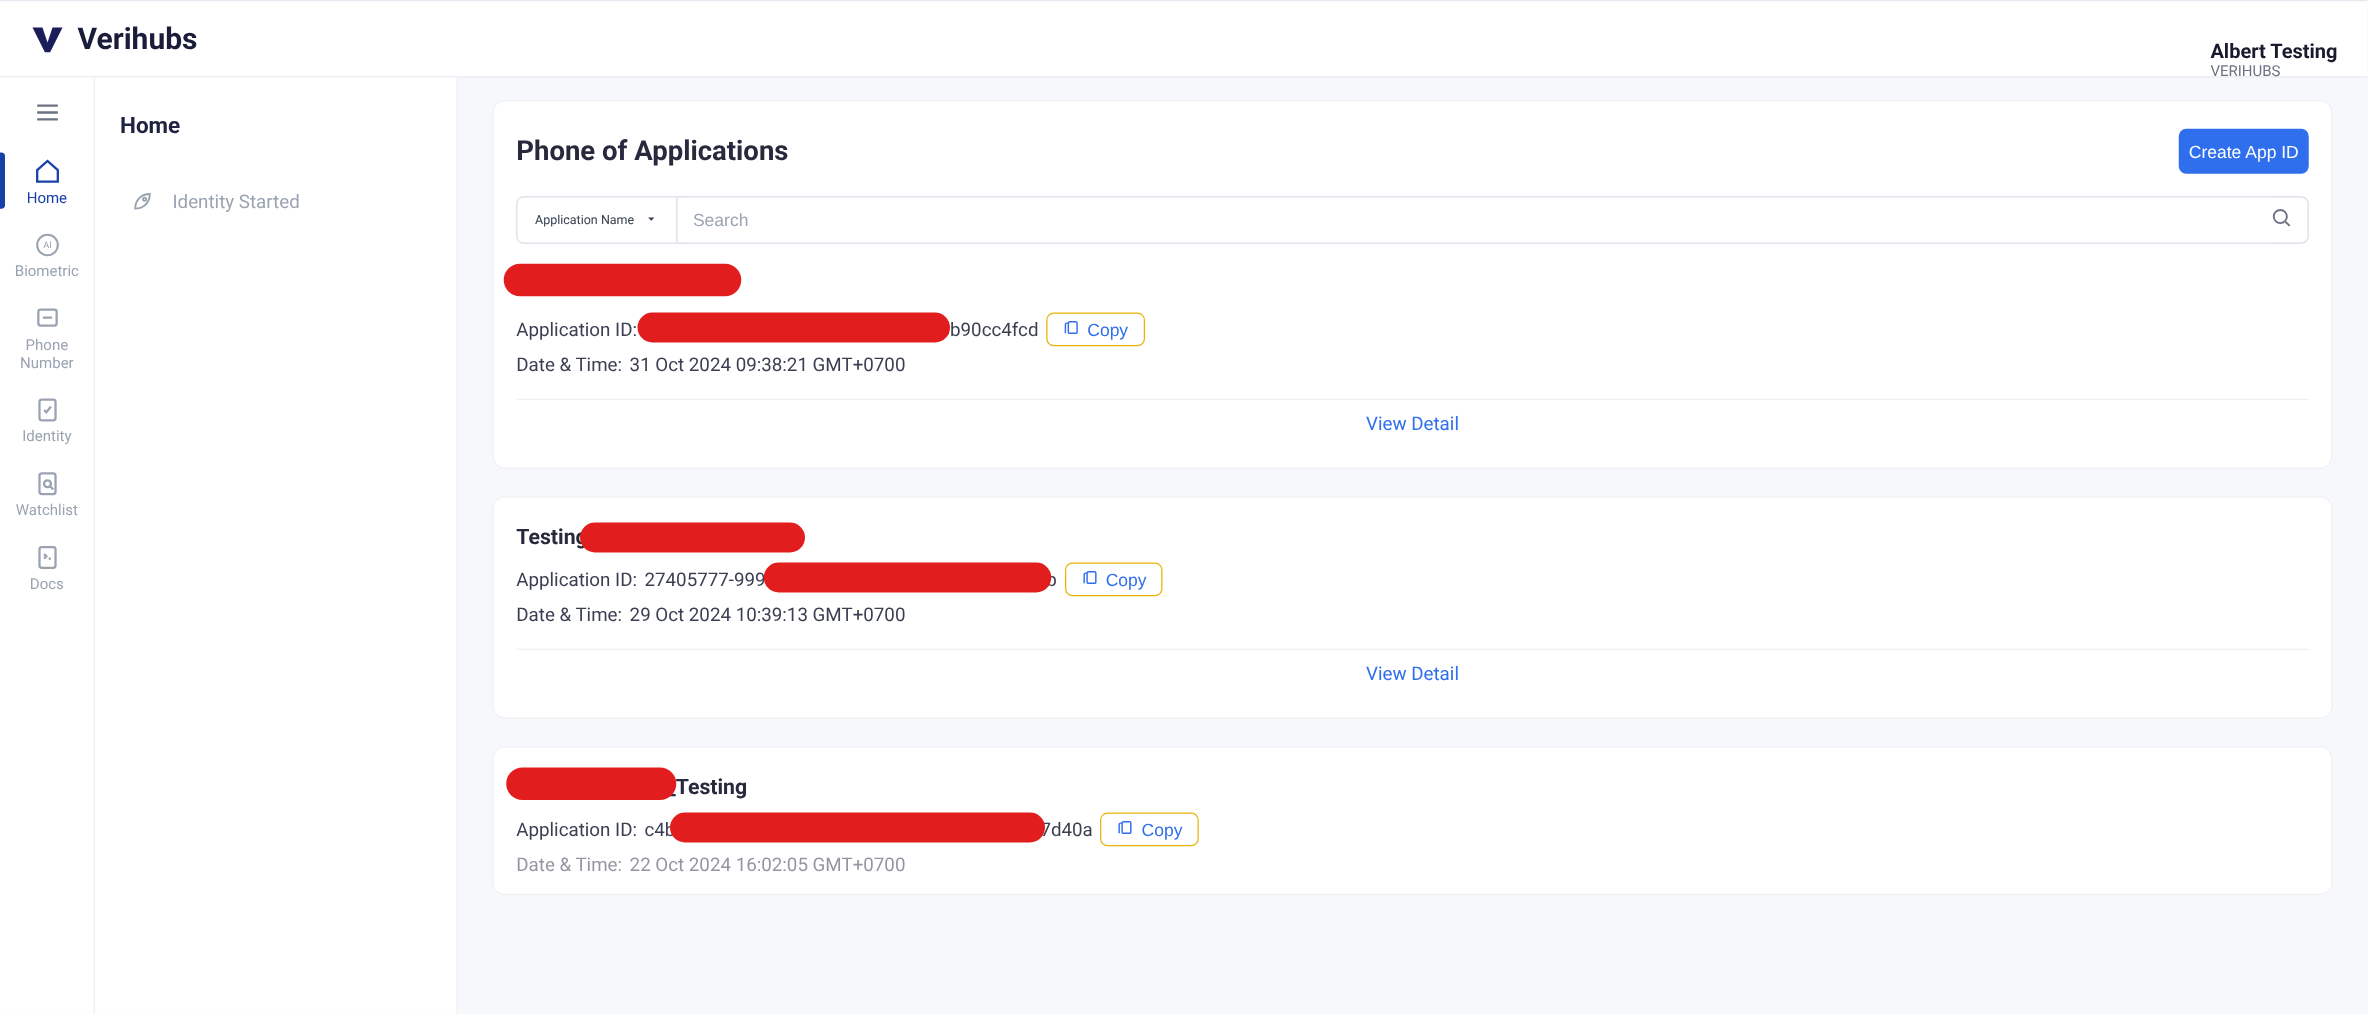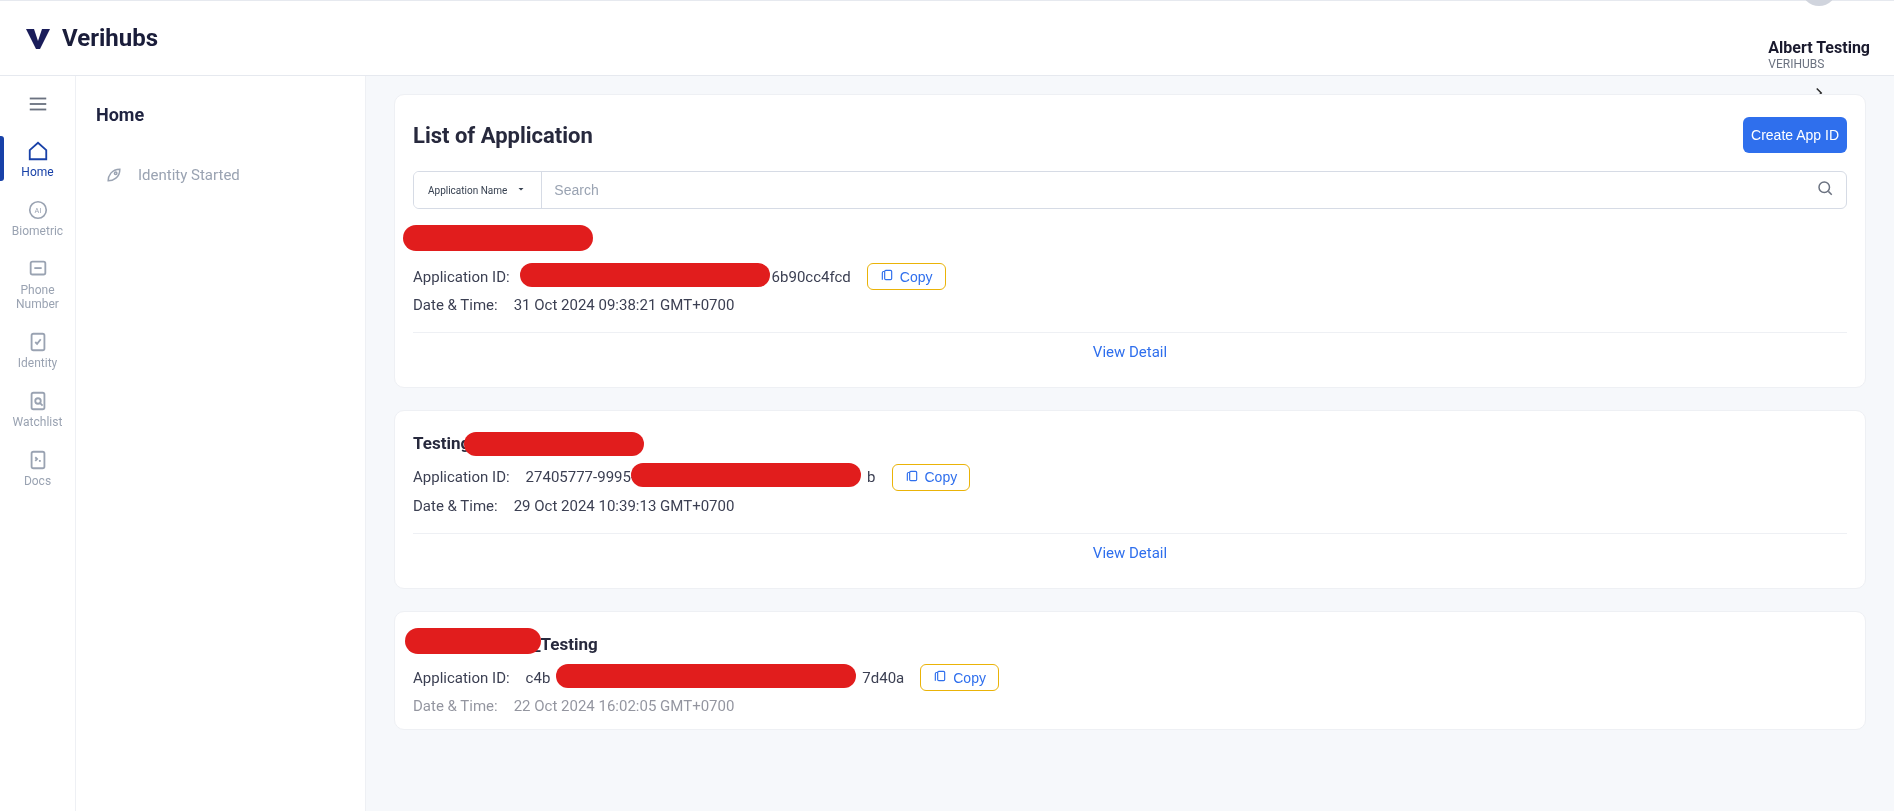--- a/index.html
+++ b/index.html
@@ -1,18 +1,18 @@
 <!DOCTYPE html>
 <html><head>
 <meta charset="utf-8">
 <style>
 * { box-sizing: border-box; margin: 0; padding: 0; }
 body { font-family: -apple-system, BlinkMacSystemFont, "Segoe UI", Roboto, Arial, sans-serif; background: #f6f8fb; color: #1a1a2e; }
 
-.top-header { height: 76px; background: #fff; border-top: 1px solid #e6e9ef; border-bottom: 1px solid #e6e9ef; display: flex; align-items: center; justify-content: space-between; padding: 0 24px; }
+.top-header { height: 62px; background: #fff; border-top: 1px solid #e6e9ef; border-bottom: 1px solid #e6e9ef; display: flex; align-items: center; justify-content: space-between; padding: 0 24px; }
 .brand { display: flex; align-items: center; gap: 10px; }
 .brand-logo { width: 28px; height: 22px; }
 .brand-name { font-size: 24px; font-weight: 700; color: #1a1d3a; }
 .user-block { display: flex; align-items: center; gap: 12px; flex-direction: column; }
 .avatar { width: 36px; height: 36px; border-radius: 50%; background: #d0d4dd; color: #fff; display: flex; align-items: center; justify-content: center; font-size: 14px; font-weight: 500; }
 .user-text { display: flex; flex-direction: column; line-height: 1.2; }
 .user-name { font-size: 16px; font-weight: 700; color: #1a1a2e; margin-top: 20px; }
 .user-org { font-size: 12px; color: #6b7280; }
 .chev { color: #2b2b2b; }
 
@@ -38,21 +38,21 @@
 .card-title { font-size: 22px; font-weight: 700; color:#27293d;}
 .btn-primary { background:#2f6fed; color:#fff; border:none; border-radius:6px; padding: 10px 8px; font-size:14px; font-weight:500; cursor:pointer;}
 .search-row { display:flex; border:1px solid #d6dbe5; border-radius:6px; overflow:hidden; }
 .sel { display:flex; align-items:center; gap:8px; padding: 10px 14px; border-right:1px solid #d6dbe5; background:#fff; color:#374151; font-size:10px; cursor:pointer; white-space:nowrap;}
 .search-wrap { flex:1; display:flex; align-items:center; padding: 0 12px; justify-content: center;}
 .search-input { flex:1; border:none; outline:none; font-size:14px; padding:10px 0; color:#374151;}
 .search-input::placeholder{ color:#9aa3b2;}
 .search-ico { color:#6b7280;}
 
 .app-card .app-name{ font-size:17px; font-weight:700; color:#27293d; margin-bottom:10px;}
-.app-line{ font-size:15px; color:#3b3f52; margin-bottom:6px; display:flex; align-items:center; flex-wrap:wrap; gap:16px;}
+.app-line{ font-size:15px; color:#3b3f52; margin-bottom:6px; display:flex; align-items:center; flex-wrap:wrap; gap:6px;}
 .copy-btn{ display:inline-flex; align-items:center; gap:6px; border:1px solid #eab308; color:#2f6fed; background:#fff; border-radius:6px; padding:4px 12px; font-size:14px; cursor:pointer;}
 .divider{ border:none; border-top:1px solid #eef0f4; margin: 18px 0 10px;}
 .view-row{ display:flex; justify-content:center;}
 .link{ color:#2f6fed; font-size:15px; cursor:pointer;}
 
 
 .redact{position:relative; display:inline-block;}
 .red-sh{position:absolute; background:#e11d1d; border-radius:40px;}
 </style>
 </head>
@@ -159,21 +159,21 @@
           </svg>
         </span>
       <span>Identity Started</span>
     </div>
   </aside>
 
   <main class="content">
 
     <section class="card">
       <div class="card-head">
-        <h1 class="card-title">List of Application</h1>
+        <h1 class="card-title">Phone of Applications</h1>
         <button class="btn-primary">Create App ID</button>
       </div>
       <div class="search-row">
         <div class="sel">
           <span>Application Name</span>
           <span><svg width="12" height="12" viewBox="0 0 24 24" fill="currentColor">
                 <path d="M7 10l5 5 5-5z"></path>
               </svg></span>
         </div>
         <div class="search-wrap">

